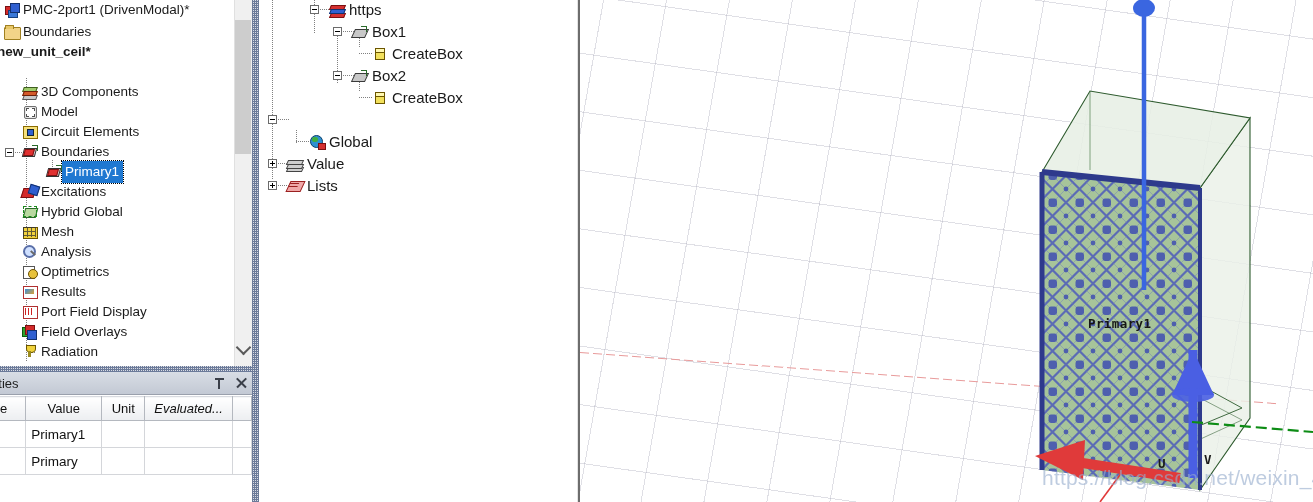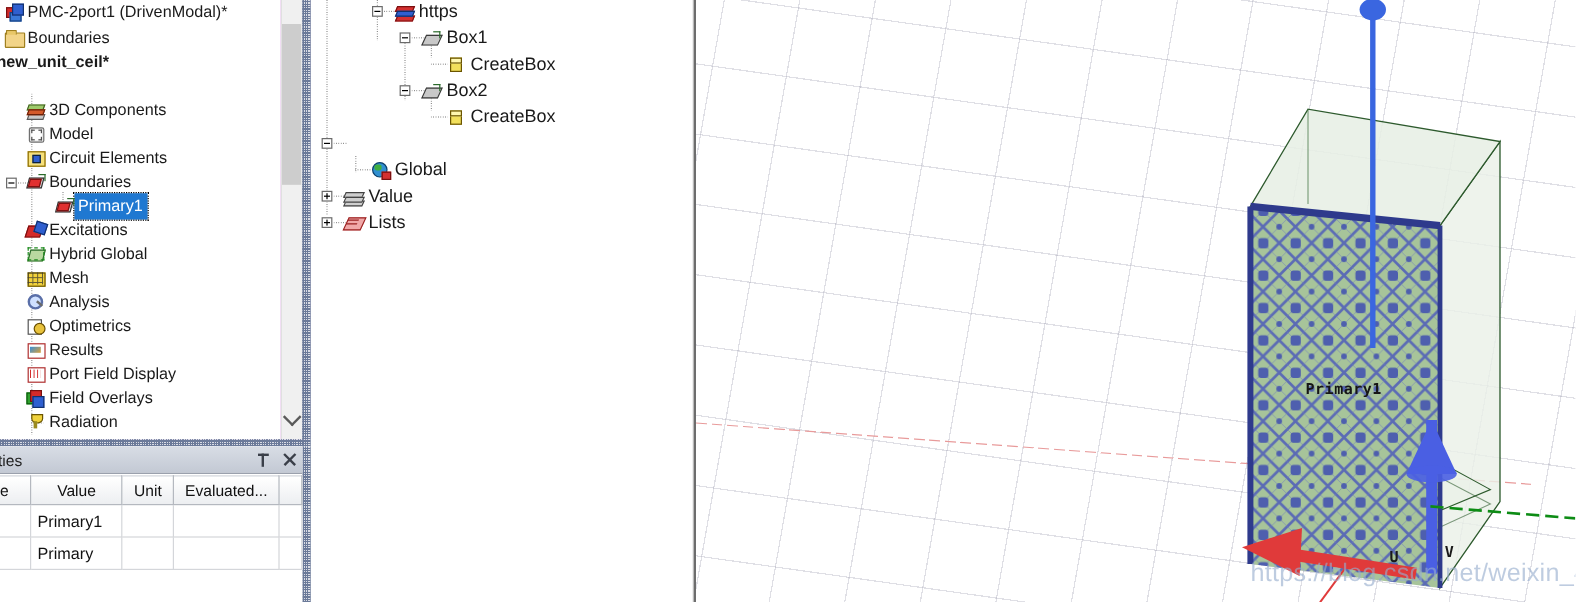--- a/index.html
+++ b/index.html
@@ -191,21 +191,21 @@
     font-size:13px;font-weight:normal;color:#111;height:23px;
     text-align:center;padding:0 4px;
   }
   .ptbl td{
     border:1px solid #d4d6da;height:26px;font-size:13.5px;color:#111;
     padding:0 5px;background:#fff;vertical-align:middle;
   }
   .col-name{width:65px;}
   .col-value{width:75px;}
   .col-unit{width:42px;}
-  .col-eval{width:86px;}
+  .col-eval{width:86px;font-style:italic;}
   .col-pad{width:16px;}
 
   
   #mid-panel{
     position:absolute;left:259px;top:0;width:318px;height:502px;
     background:#ffffff;overflow:hidden;
   }
   .mrow{
     position:absolute;left:0;height:22px;line-height:22px;white-space:nowrap;
     font-size:15px;color:#1a1a1a;display:flex;align-items:center;

